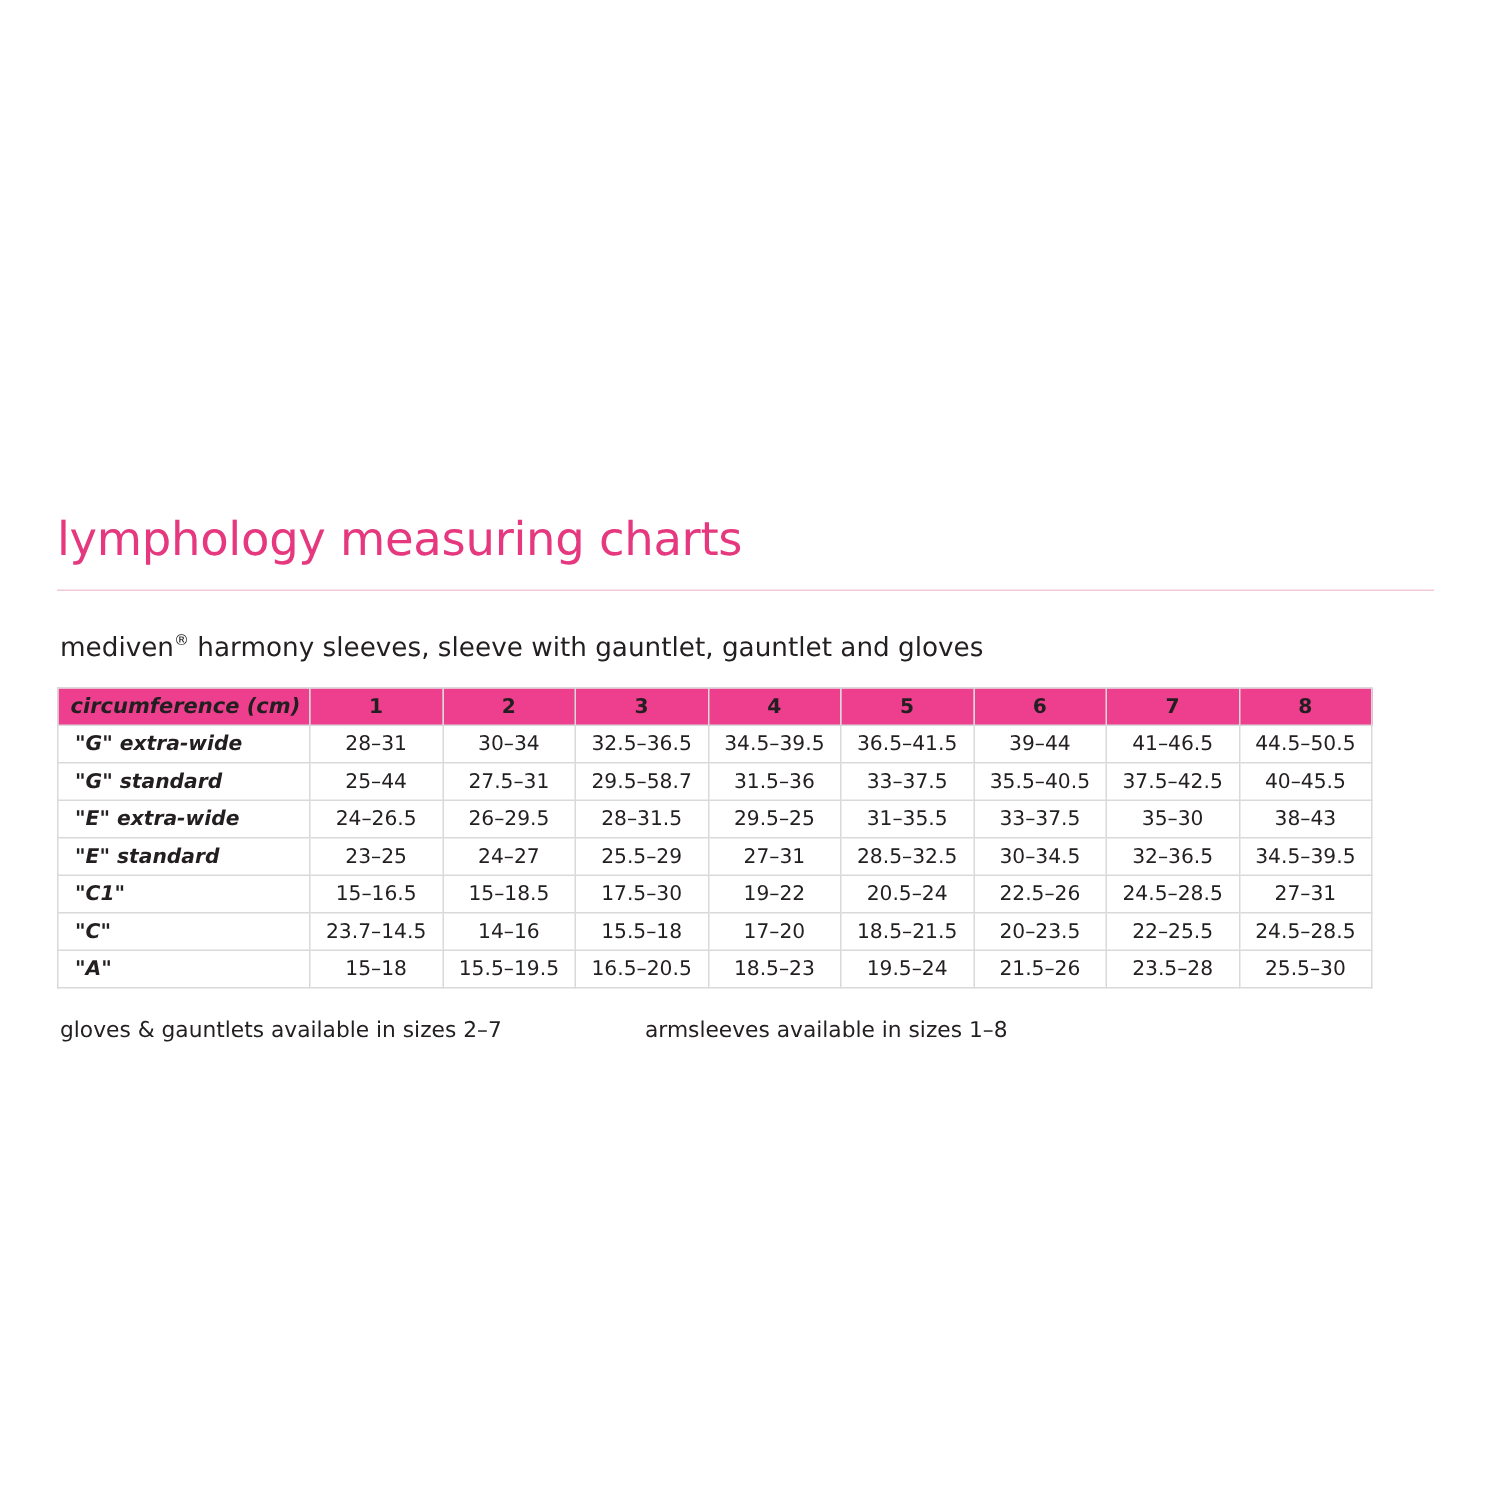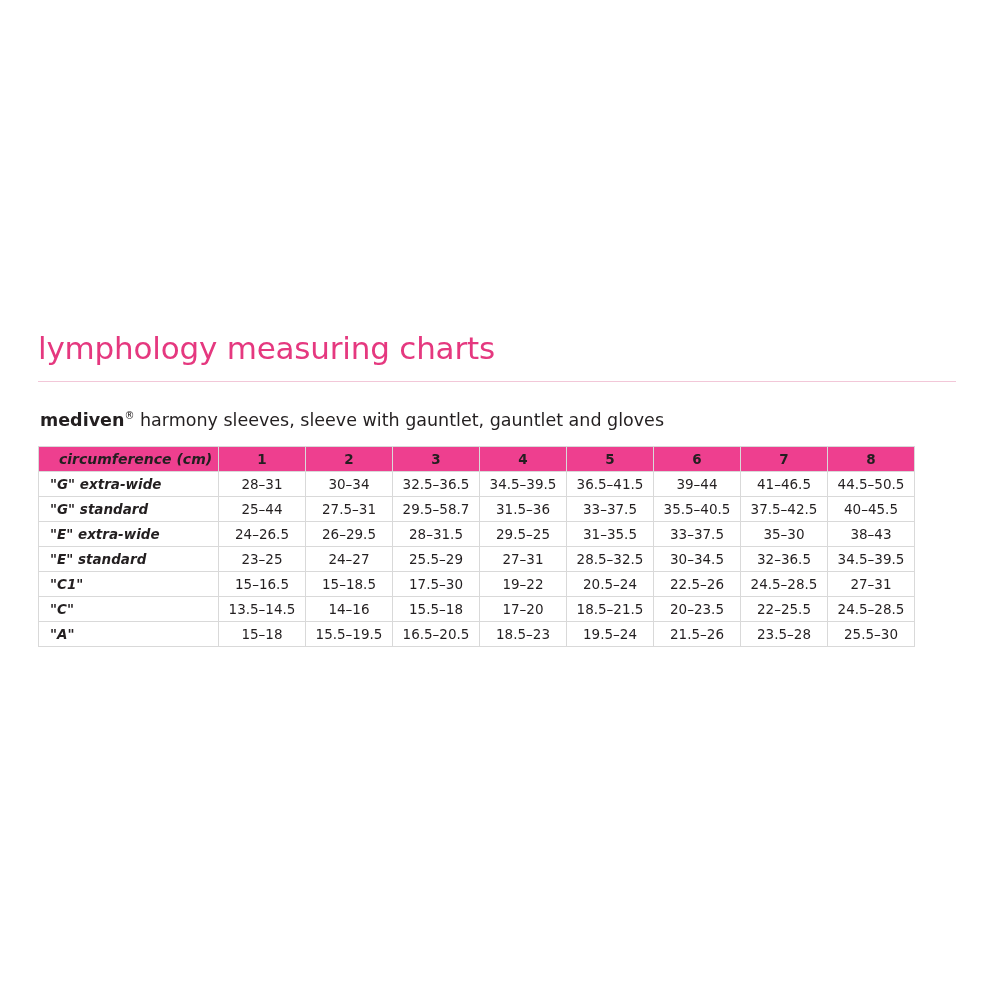--- a/index.html
+++ b/index.html
@@ -15,21 +15,21 @@
   }
   .page {
     position: relative;
     width: 1003px;
     height: 1003px;
     box-sizing: border-box;
   }
   .content {
     position: absolute;
     left: 38px;
-    top: 330px;
+    top: 342px;
     width: 930px;
   }
   .title {
     font-size: 31px;
     font-weight: 400;
     color: #e5387f;
     letter-spacing: -0.2px;
     line-height: 1.2;
     padding-bottom: 14px;
     margin: 0;
@@ -40,21 +40,21 @@
     width: 918px;
     margin-bottom: 28px;
   }
   .subtitle {
     font-size: 17.5px;
     color: #231f20;
     margin: 0 0 16px 2px;
     font-weight: 400;
   }
   .subtitle .brand {
-    font-weight: 700;
+    font-weight: 400;
   }
   .subtitle sup {
     font-size: 10px;
     vertical-align: super;
   }
   table.chart {
     border-collapse: collapse;
     width: 877px;
     table-layout: fixed;
   }
@@ -72,21 +72,21 @@
     background: #ec4899;
     background: #ee3f8f;
     color: #ffffff;
     border: 1px solid #ee3f8f;
     height: 27px;
     font-size: 13.5px;
     font-weight: 700;
   }
   thead th.corner {
     text-align: left;
-    padding-left: 20px;
+    padding-left: 8px;
     font-style: italic;
     font-size: 14px;
     width: 159px;
   }
   tbody td.rowlabel {
     text-align: left;
     padding-left: 11px;
     font-style: italic;
     font-weight: 700;
     font-size: 13.5px;
@@ -186,21 +186,21 @@
           <td>15–18.5</td>
           <td>17.5–30</td>
           <td>19–22</td>
           <td>20.5–24</td>
           <td>22.5–26</td>
           <td>24.5–28.5</td>
           <td>27–31</td>
         </tr>
         <tr>
           <td class="rowlabel">"C"</td>
-          <td>13.5–14.5</td>
+          <td>23.7–14.5</td>
           <td>14–16</td>
           <td>15.5–18</td>
           <td>17–20</td>
           <td>18.5–21.5</td>
           <td>20–23.5</td>
           <td>22–25.5</td>
           <td>24.5–28.5</td>
         </tr>
         <tr>
           <td class="rowlabel">"A"</td>
@@ -209,15 +209,19 @@
           <td>16.5–20.5</td>
           <td>18.5–23</td>
           <td>19.5–24</td>
           <td>21.5–26</td>
           <td>23.5–28</td>
           <td>25.5–30</td>
         </tr>
       </tbody>
     </table>
 
+    <div class="footnotes">
+      <span class="footnote-left">gloves &amp; gauntlets available in sizes 2–7</span>
+      <span class="footnote-right">armsleeves available in sizes 1–8</span>
+    </div>
 
   </div>
 </div>
 
 </body></html>

